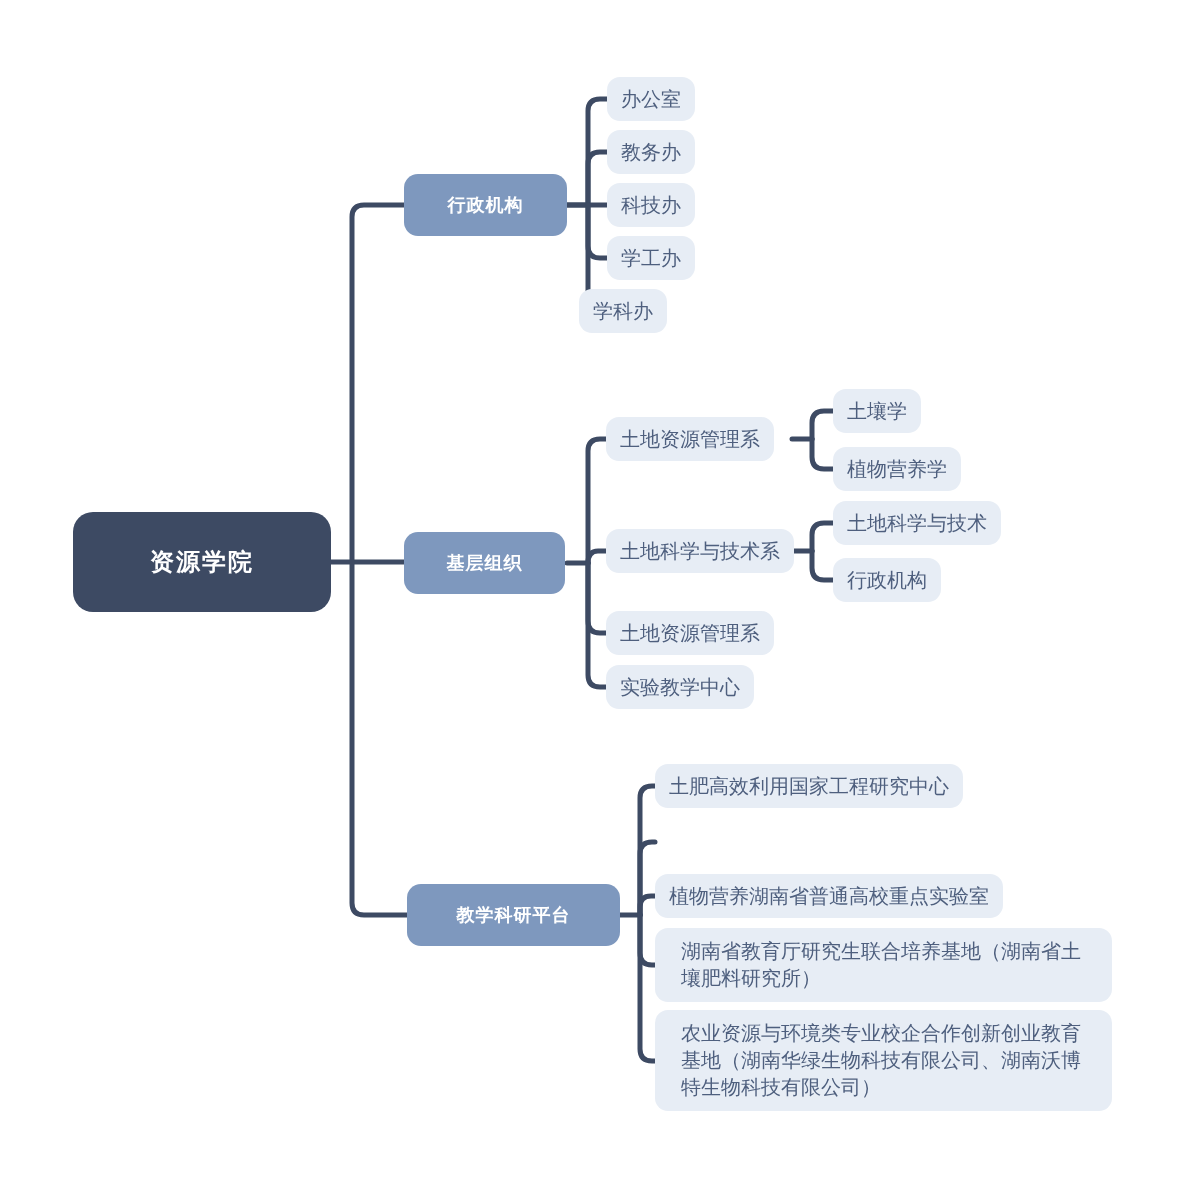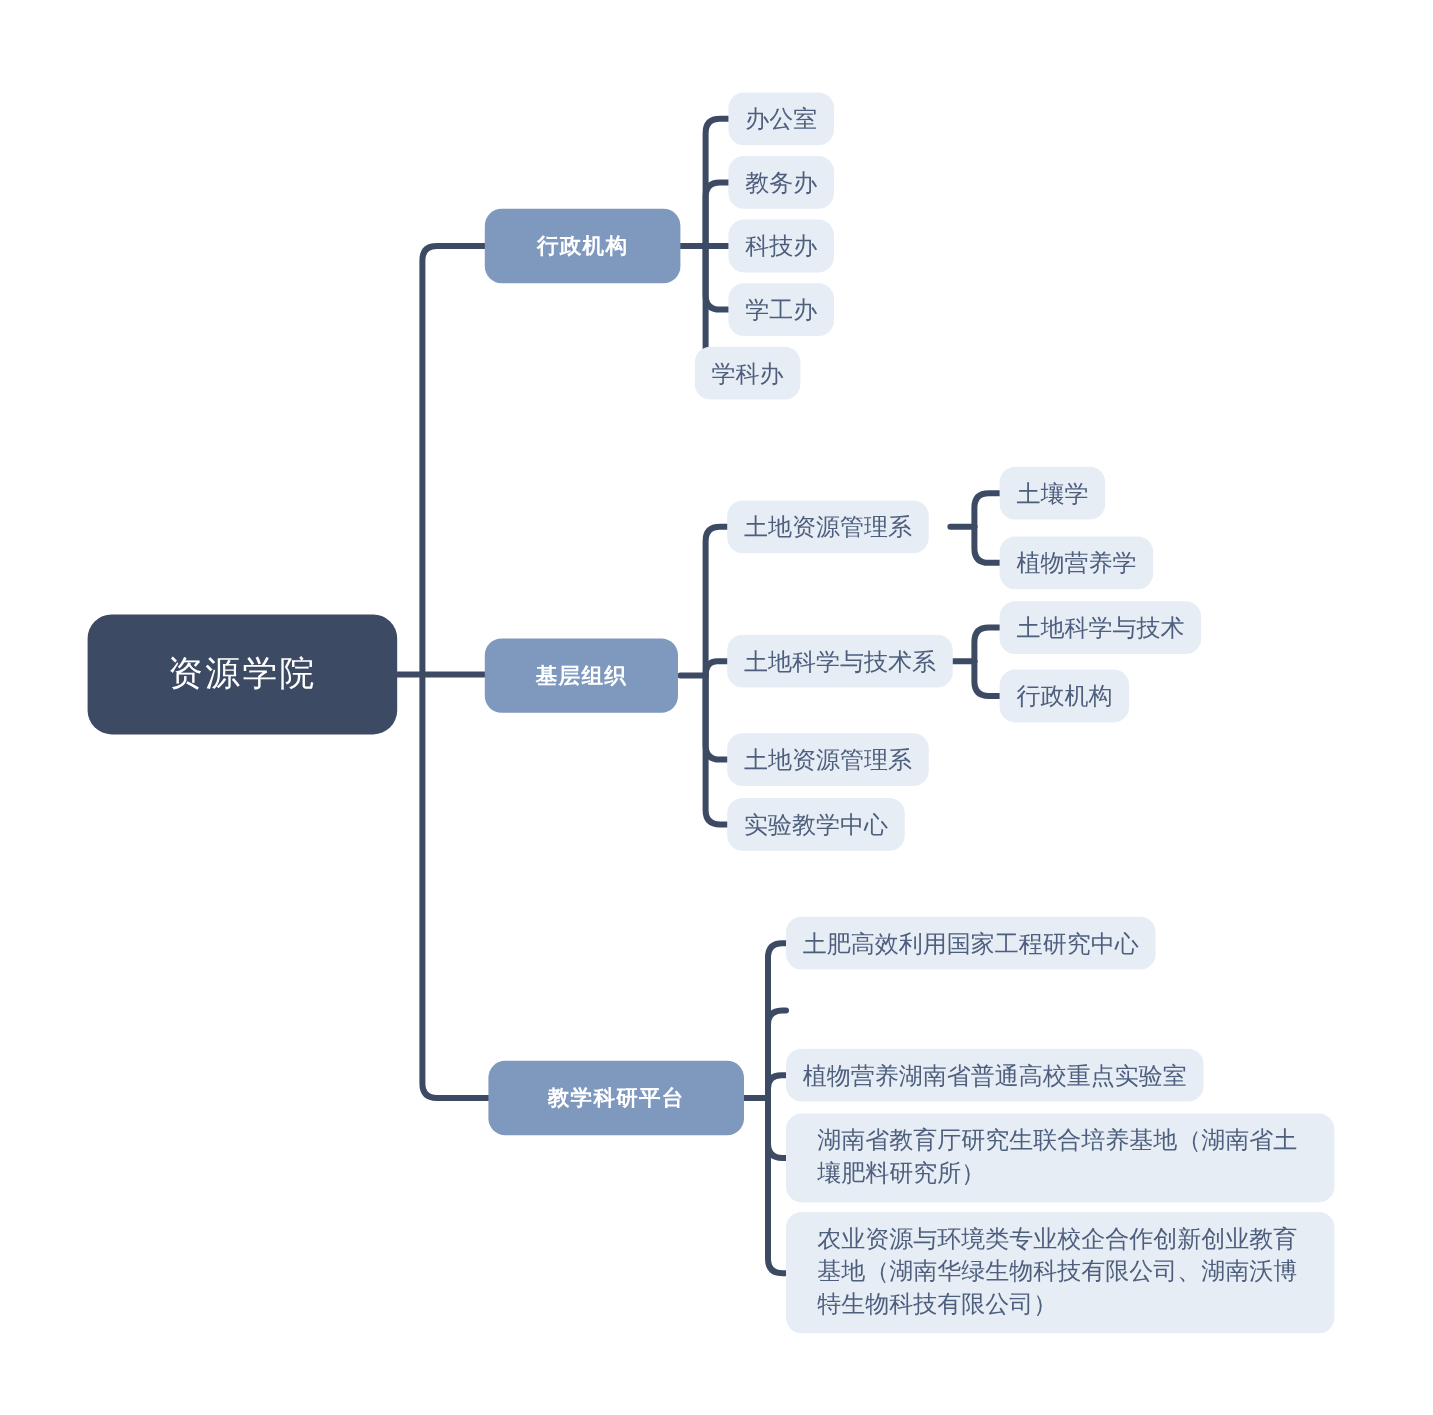--- a/index.html
+++ b/index.html
@@ -35,22 +35,22 @@
     stroke-linecap:round;
   }
   .node{
     position:absolute;
     box-sizing:border-box;
     z-index:1;
   }
   .root{
     background:var(--root-fill);
     color:#ffffff;
-    font-weight:normal;
-    font-size:29px;
+    font-weight:bold;
+    font-size:24px;
     letter-spacing:2px;
     border-radius:20px;
     display:flex;
     align-items:center;
     justify-content:center;
   }
   .branch{
     background:var(--branch-fill);
     color:#ffffff;
     font-weight:bold;

